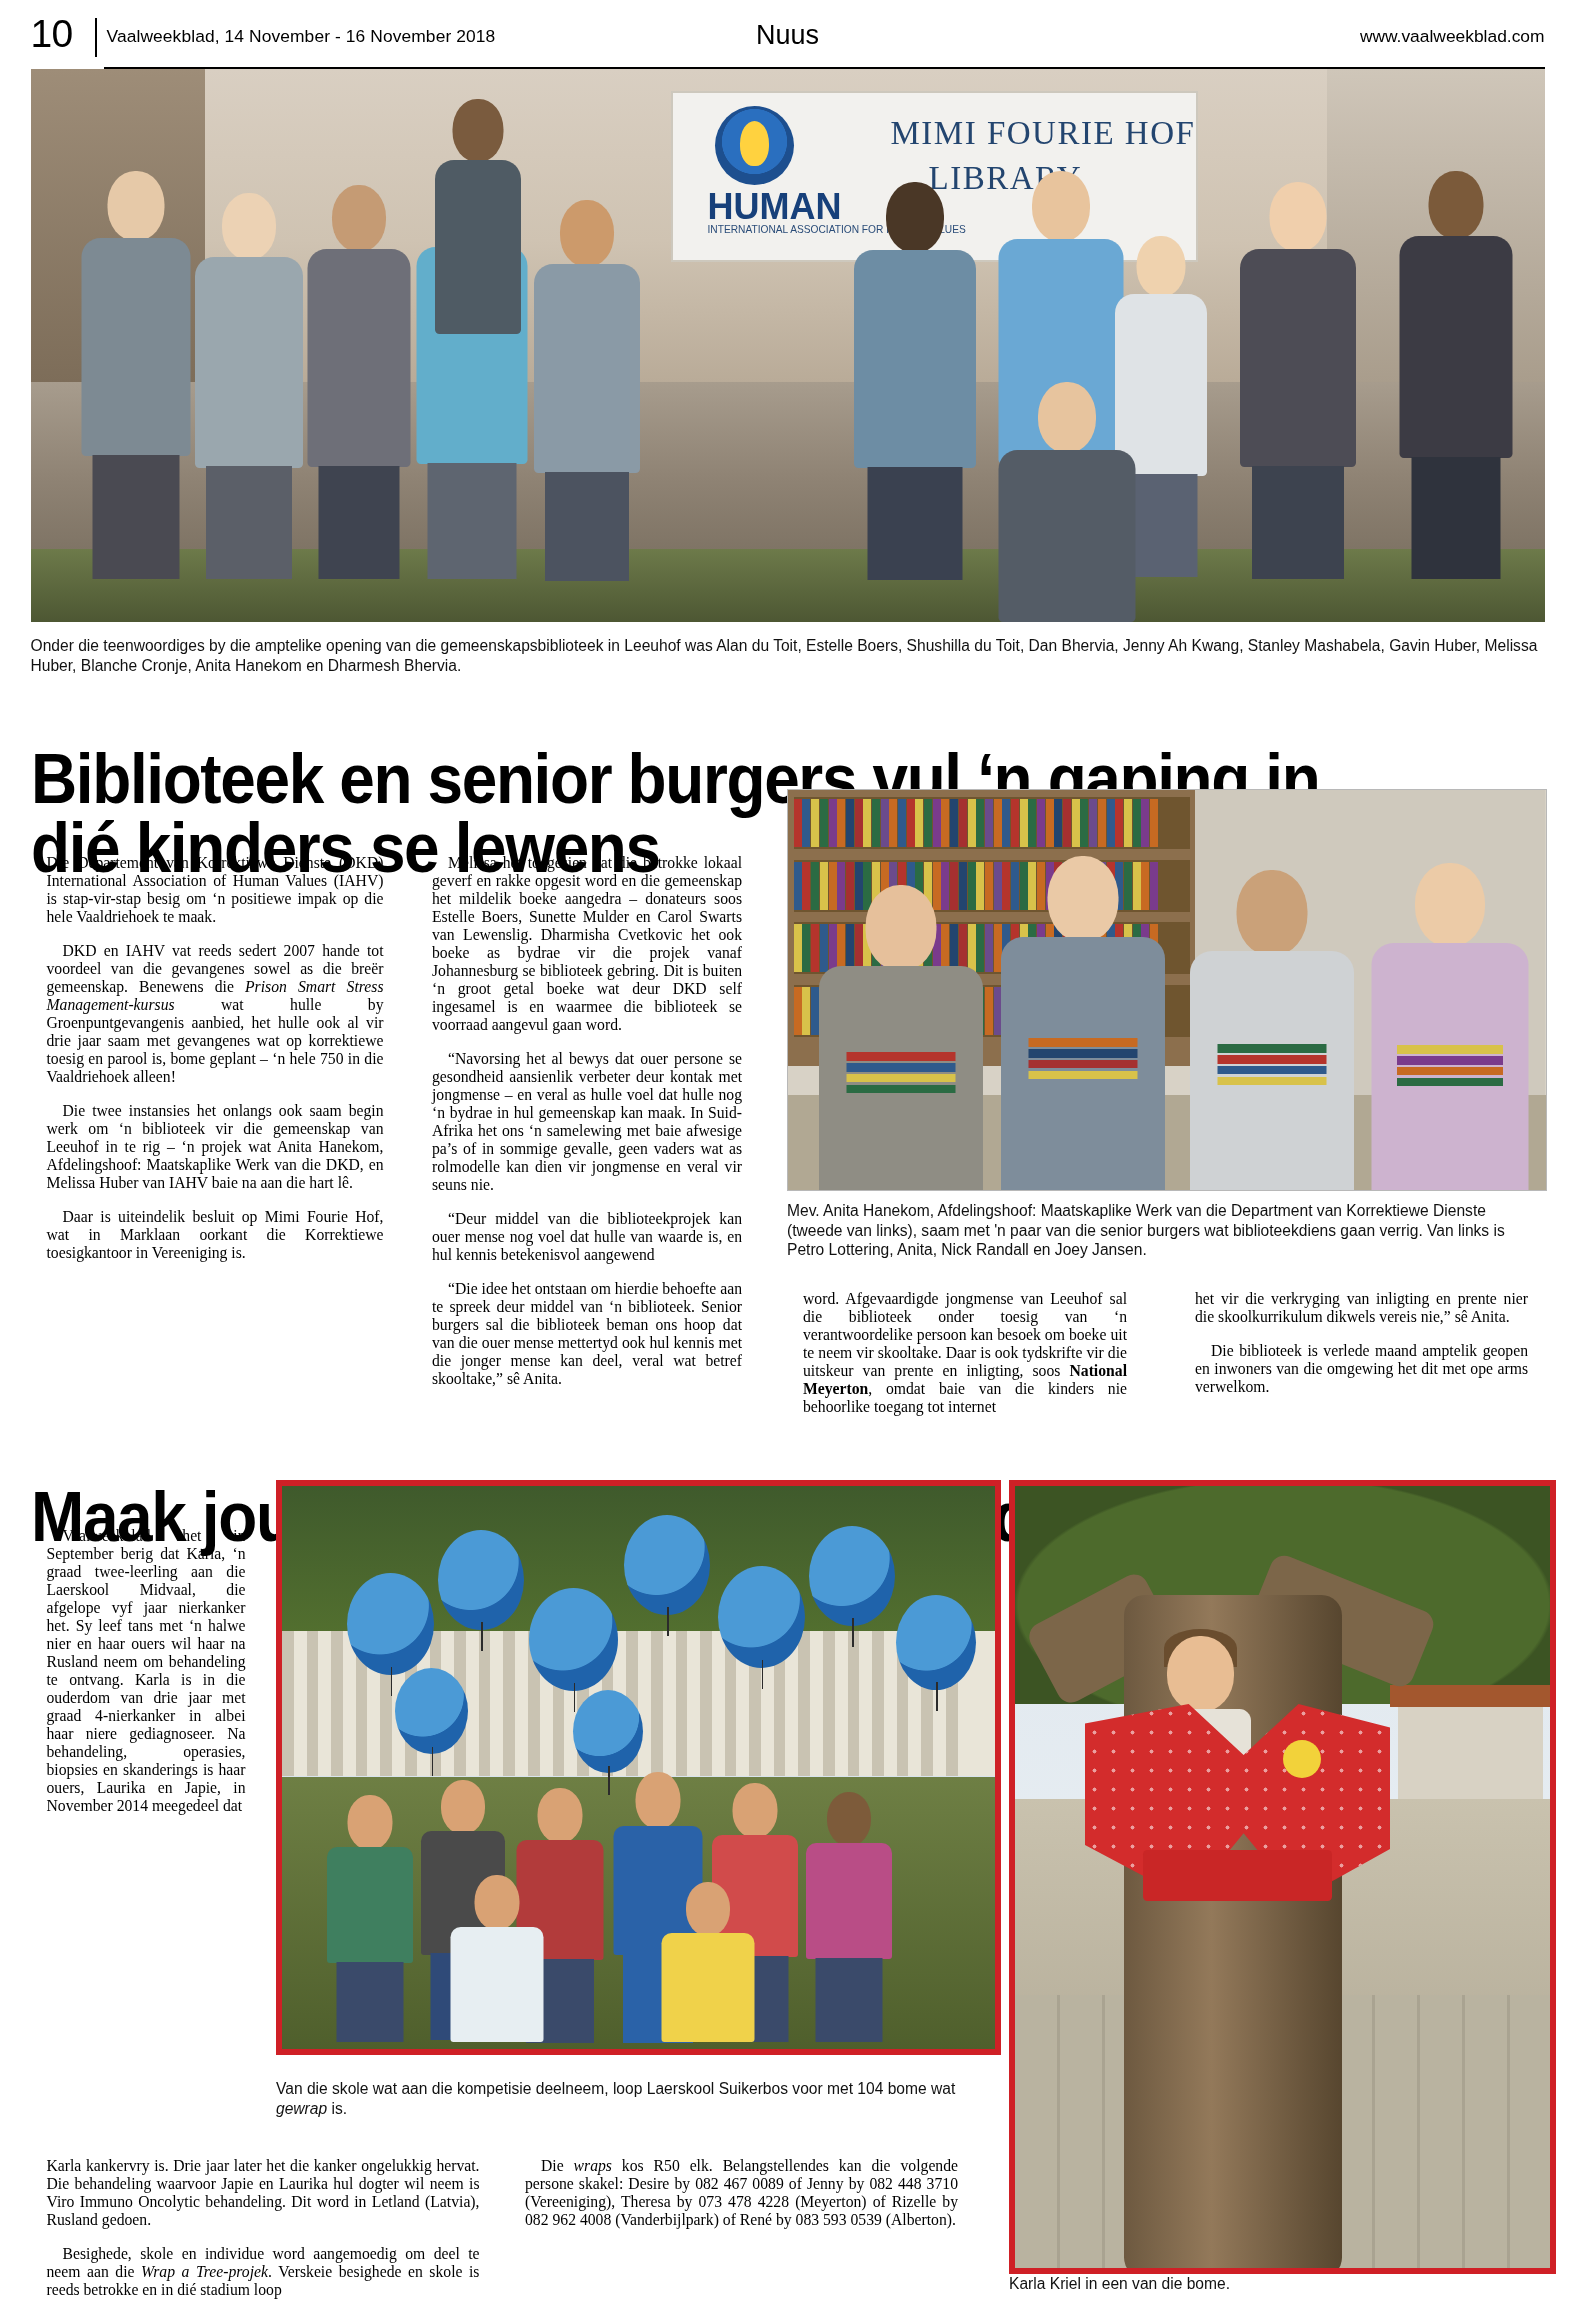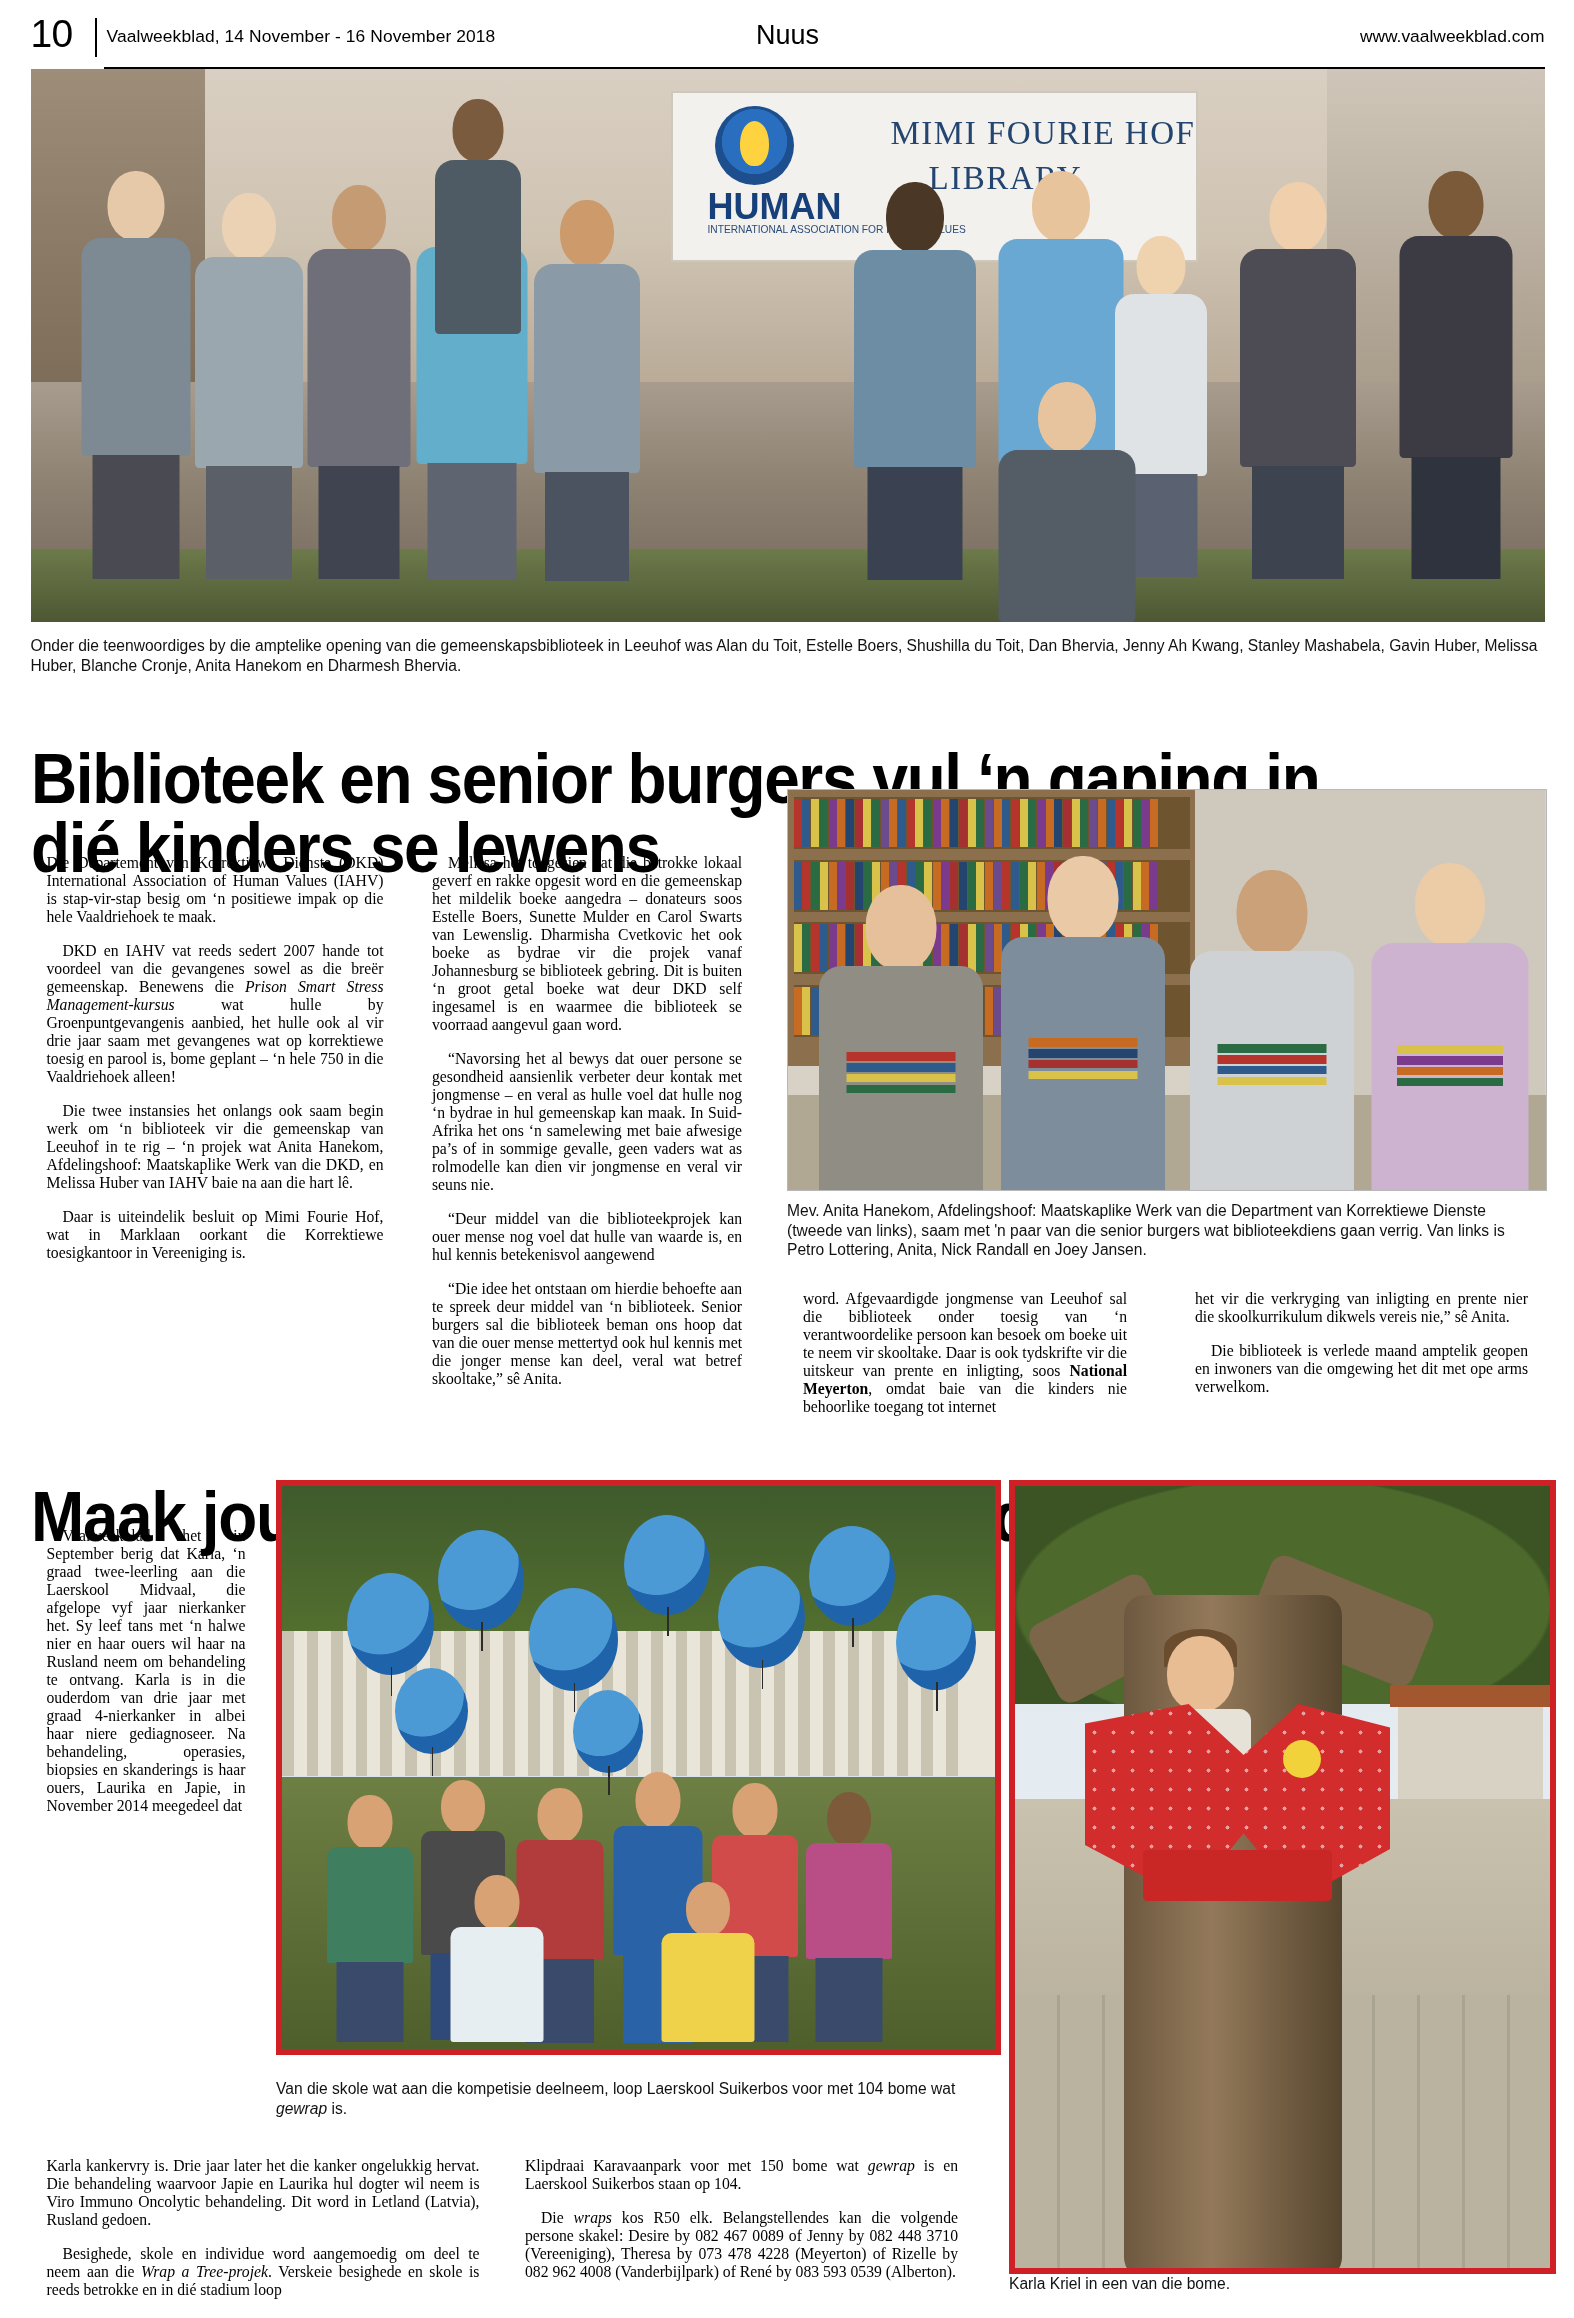--- a/index.html
+++ b/index.html
@@ -460,18 +460,17 @@
   </div>
 
   <div class="caption" id="caption-4">Karla Kriel in een van die bome.</div>
 
   <div class="col" style="left:30.5px;top:2141px;width:465px;">
     <p class="noindent">Karla kankervry is. Drie jaar later het die kanker ongelukkig hervat. Die behandeling waarvoor Japie en Laurika hul dogter wil neem is Viro Immuno Oncolytic behandeling. Dit word in Letland (Latvia), Rusland gedoen.</p>
     <p><span>Besighede, skole en individue word aangemoedig om deel te neem aan die </span><span class="ital">Wrap a Tree-projek</span><span>. Verskeie besighede en skole is reeds betrokke en in dié stadium loop</span></p>
   </div>
 
   <div class="col" style="left:509px;top:2141px;width:465px;">
-    <p class="noindent"><span>Klipdraai Karavaanpark voor met 150 bome wat </span><span class="ital">gewrap</span><span> is en Laerskool Suikerbos staan op 104.</span></p>
     <p><span>Die </span><span class="ital">wraps</span><span> kos R50 elk. Belangstellendes kan die volgende persone skakel: Desire by 082 467 0089 of Jenny by 082 448 3710 (Vereeniging), Theresa by 073 478 4228 (Meyerton) of Rizelle by 082 962 4008 (Vanderbijlpark) of René by 083 593 0539 (Alberton).</span></p>
   </div>
 
 </div>
 
 
 </body></html>

